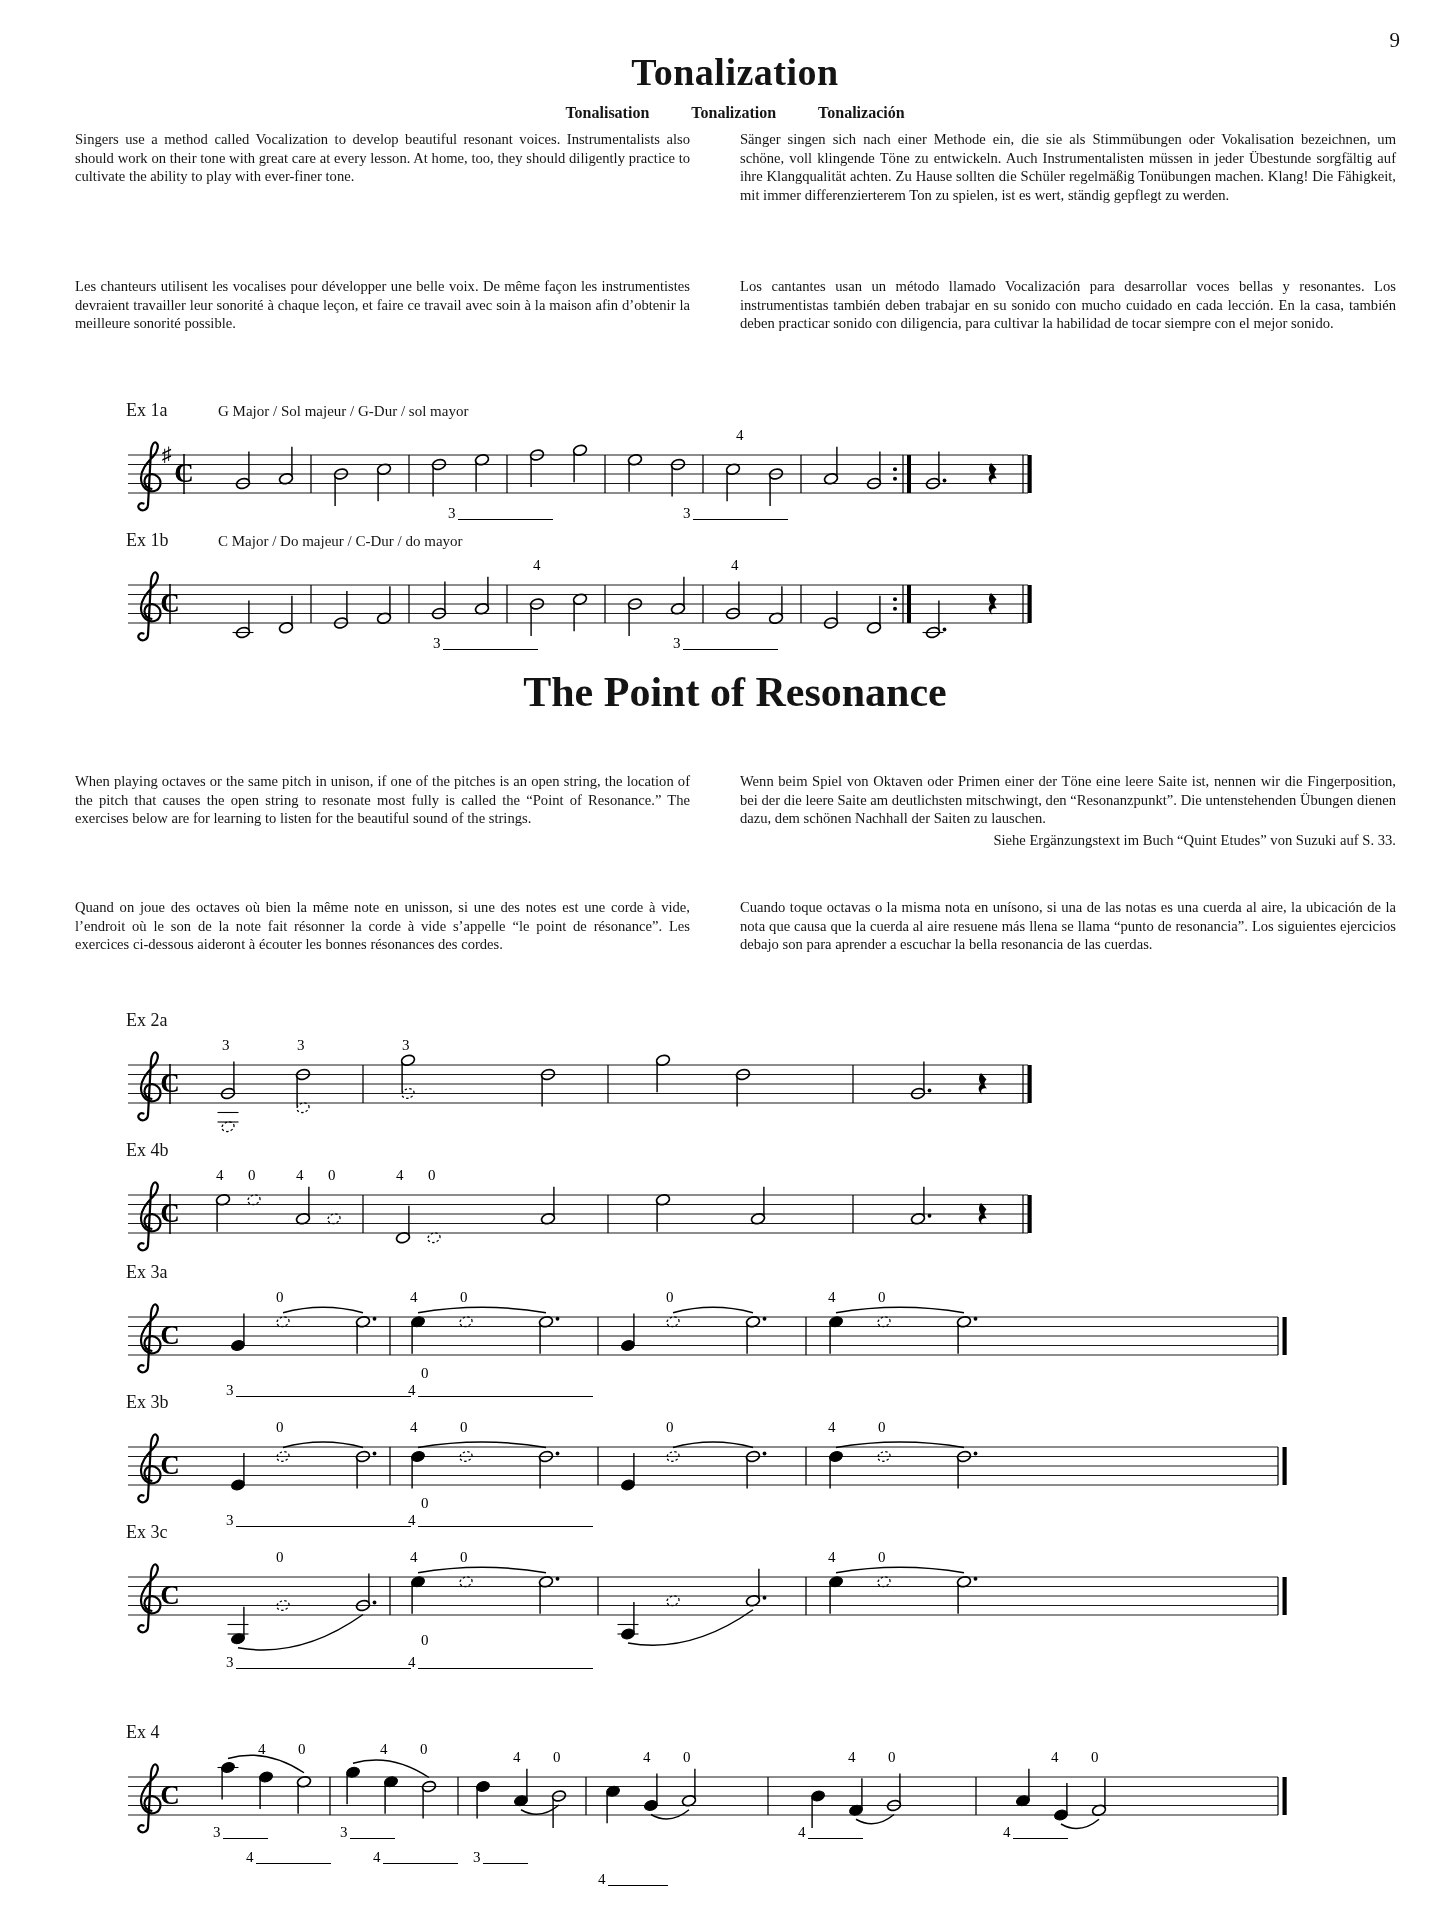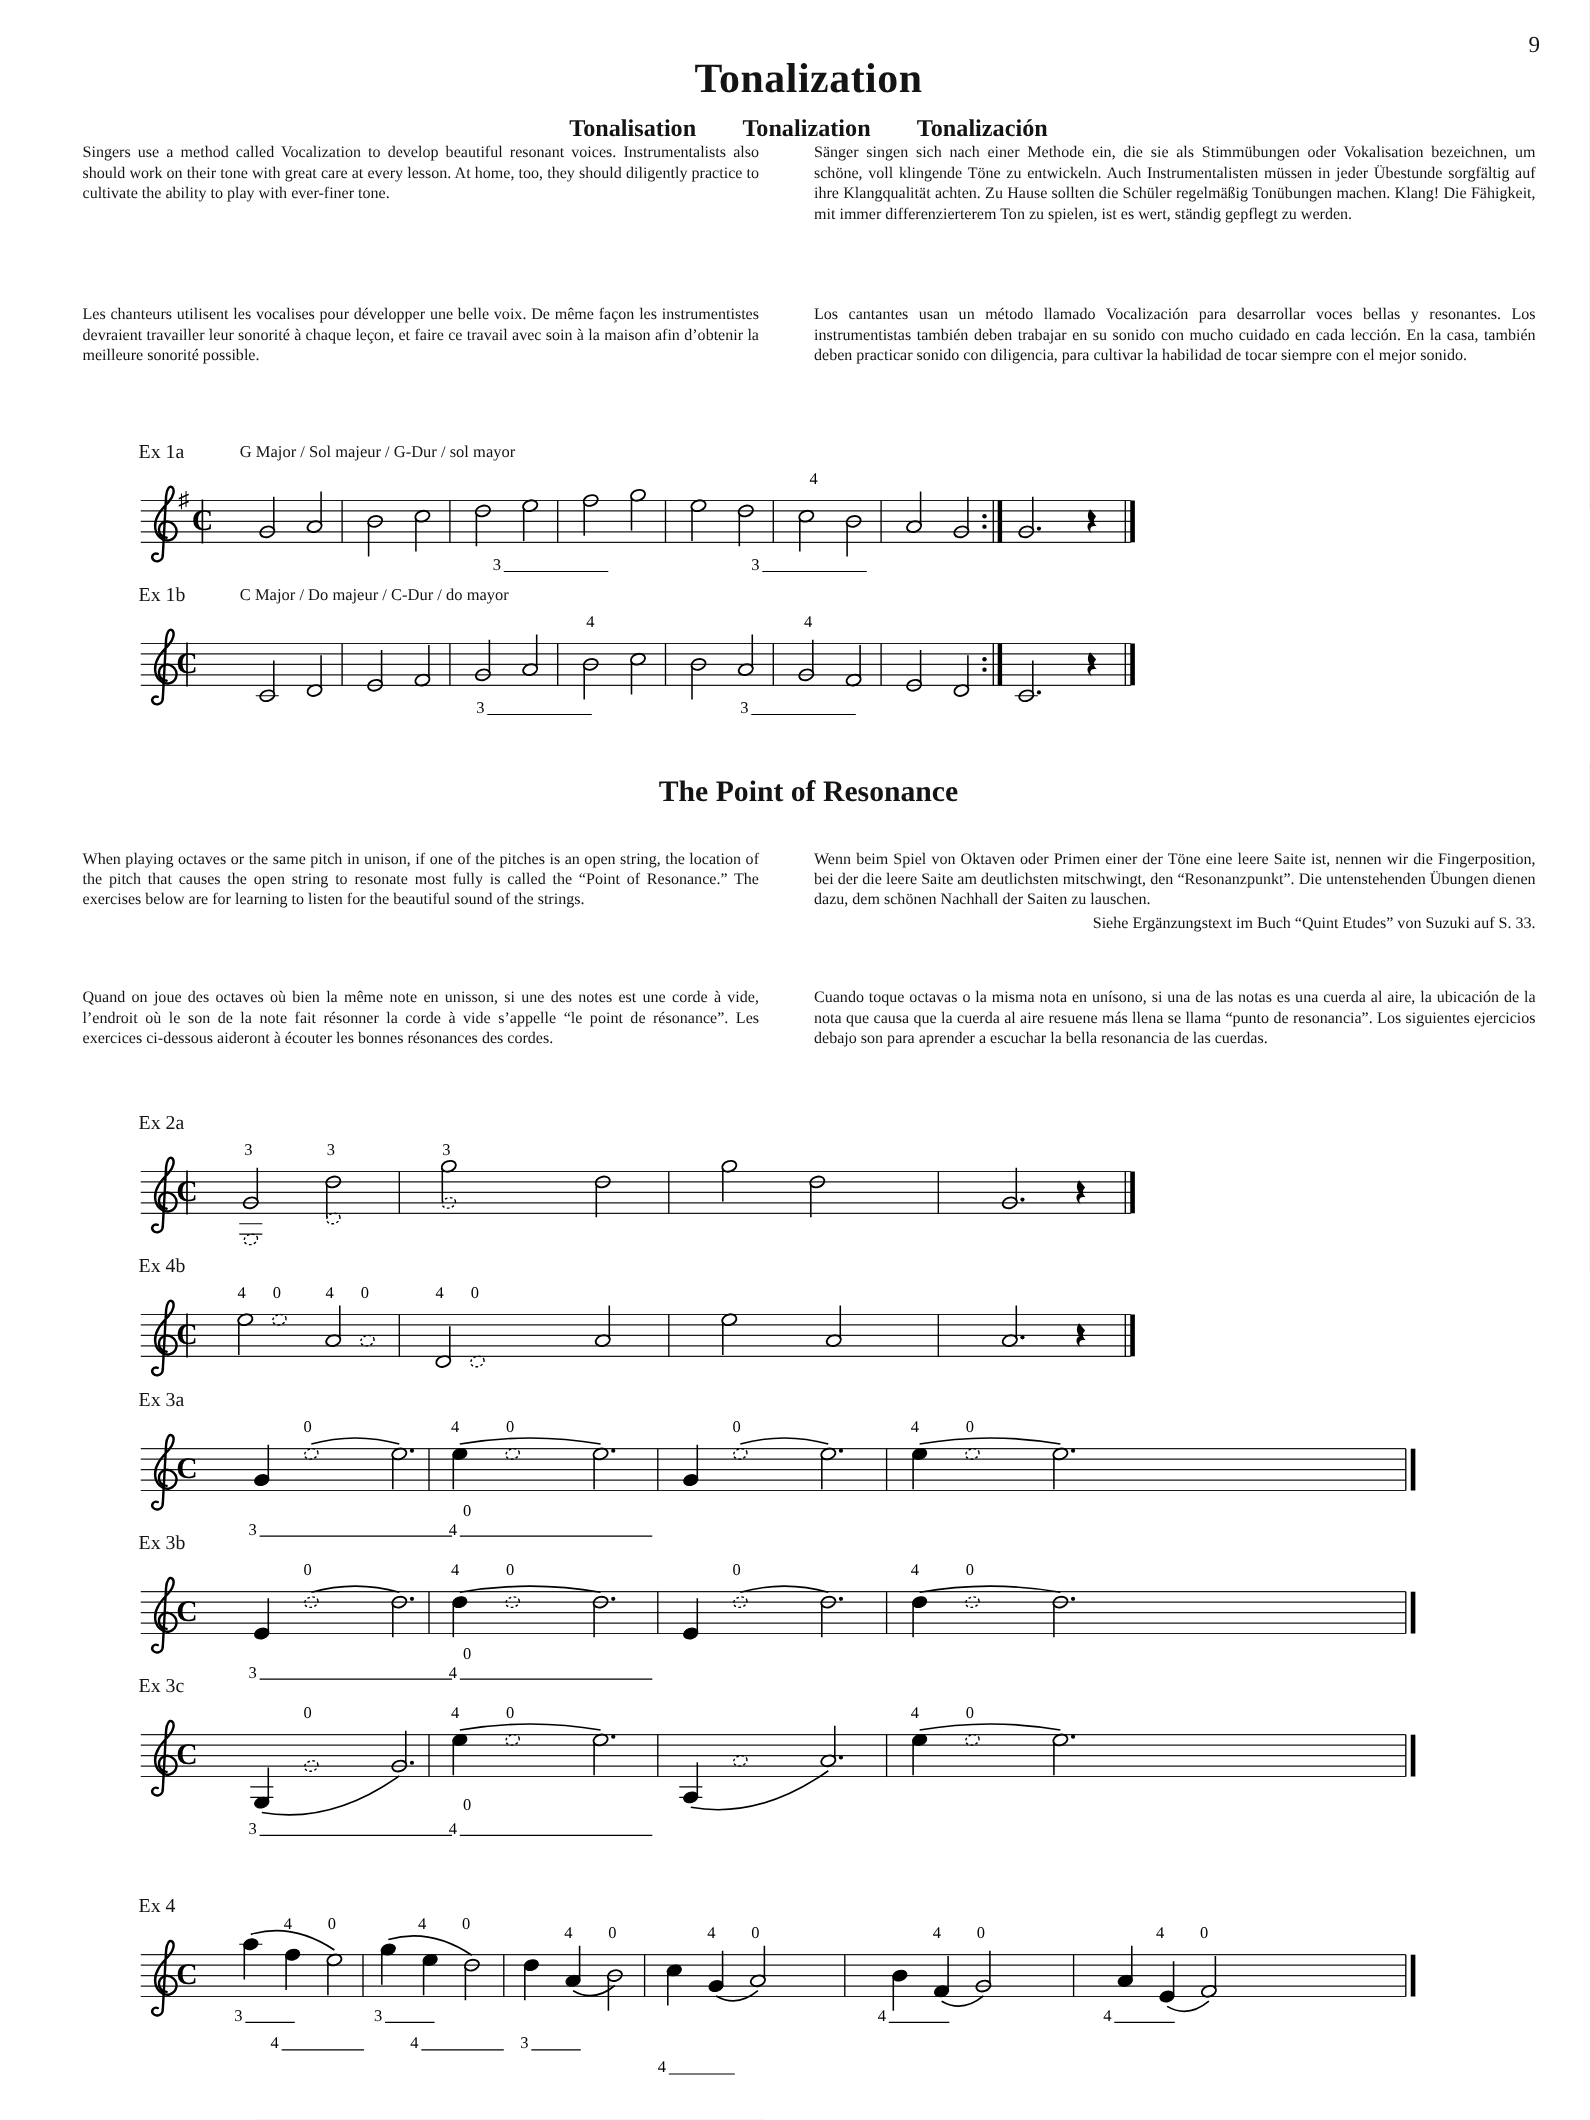--- a/index.html
+++ b/index.html
@@ -1,22 +1,22 @@
 <!DOCTYPE html>
 <html><head>
 <meta charset="utf-8">
 <style>
   html,body{margin:0;padding:0;background:#e8e8e8;}
   .page{position:relative;width:1445px;height:1927px;background:#ffffff;
         font-family:"Liberation Serif","DejaVu Serif",serif;color:#141414;overflow:hidden;}
   .abs{position:absolute;}
   .pageno{top:28px;left:1340px;width:60px;text-align:right;font-size:21px;}
   .title1{top:50px;left:75px;width:1320px;text-align:center;font-weight:bold;font-size:38px;letter-spacing:.5px;}
-  .title2{top:668px;left:75px;width:1320px;text-align:center;font-weight:bold;font-size:27px;margin-top:36px;}
-  .subrow{left:75px;width:1320px;display:flex;justify-content:center;gap:42px;font-weight:bold;font-size:22px;}
+  .title2{top:668px;left:75px;width:1320px;text-align:center;font-weight:bold;font-size:42px;}
+  .subrow{left:75px;width:1320px;display:flex;justify-content:center;gap:42px;font-weight:bold;font-size:16px;}
   .sub1{top:104px;} .sub2{top:736px;}
   .para{font-size:14.6px;line-height:1.27;text-align:justify;}
   .lcol{left:75px;width:615px;} .rcol{left:740px;width:656px;}
   .t-en,.t-de{top:130px;} .t-fr,.t-es{top:277px;}
   .r-en,.r-de{top:772px;} .r-fr,.r-es{top:898px;}
   .ref{text-align:right;margin-top:3px;}
   .ref-es{padding-right:272px;}
   .it{font-style:italic;}
   .ex{position:absolute;left:118px;}
   .exlabel{position:absolute;top:10px;left:8px;font-size:18px;z-index:2;}

